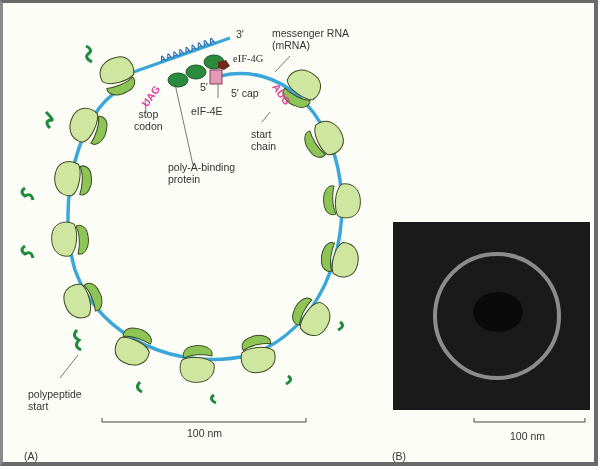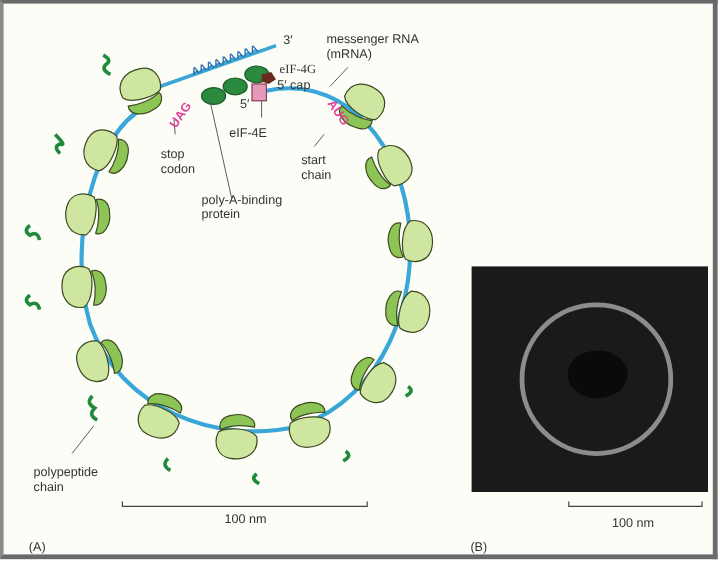--- a/index.html
+++ b/index.html
@@ -79,30 +79,30 @@
 
 <div class="panel-b">
   <div style="position:absolute;left:40px;top:30px;width:120px;height:120px;border-radius:50%;border:4px solid #bdbdbd;opacity:.7;"></div>
   <div style="position:absolute;left:80px;top:70px;width:50px;height:40px;border-radius:50%;background:#0a0a0a;"></div>
 </div>
 
 <div class="lbl" style="left:272px;top:8px;margin-top:19px;">messenger RNA
 (mRNA)</div>
 <div class="lbl" style="left:233px;top:53px;font-family:Liberation Serif, serif;">eIF-4G</div>
 <div class="lbl" style="left:200px;top:81px;">5′</div>
-<div class="lbl" style="left:231px;top:65px;">5′ cap</div>
+<div class="lbl" style="left:231px;top:87px;">5′ cap</div>
 <div class="lbl" style="left:236px;top:28px;">3′</div>
 <div class="lbl" style="left:191px;top:105px;">eIF-4E</div>
-<div class="lbl" style="left:134px;top:123px;">stop
+<div class="lbl" style="left:134px;top:108px;text-align:center;">stop
 codon</div>
 <div class="lbl" style="left:251px;top:128px;">start
 chain</div>
 <div class="lbl" style="left:168px;top:161px;">poly-A-binding
 protein</div>
 <div class="lbl" style="left:28px;top:388px;">polypeptide
-chain</div>
+start</div>
 <div class="lbl" style="left:139px;top:90px;color:#e0409a;font-weight:bold;transform:rotate(-55deg);">UAG</div>
 <div class="lbl" style="left:270px;top:88px;color:#e0409a;font-weight:bold;transform:rotate(55deg);">AUG</div>
 <div class="lbl" style="left:158px;top:44px;color:#2a6fb0;font-weight:bold;font-size:9px;transform:rotate(-20deg);">AAAAAAAAA</div>
 <div class="lbl" style="left:187px;top:427px;">100 nm</div>
 <div class="lbl" style="left:510px;top:430px;">100 nm</div>
 <div class="lbl" style="left:24px;top:450px;">(A)</div>
 <div class="lbl" style="left:392px;top:450px;">(B)</div>
 
 </body></html>

